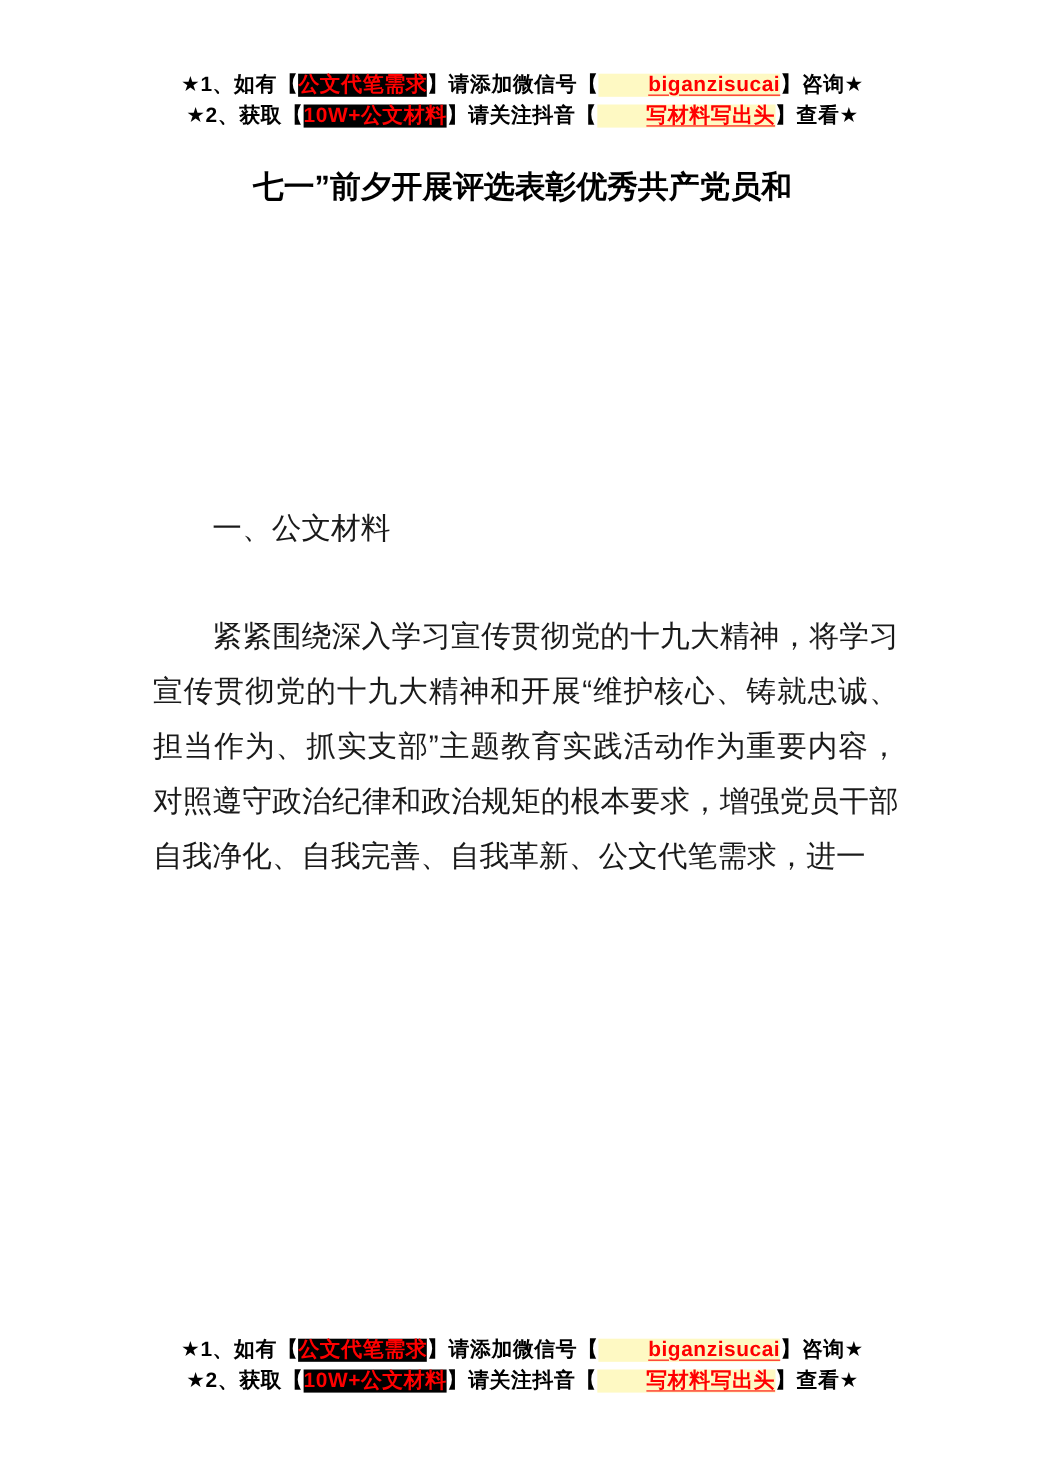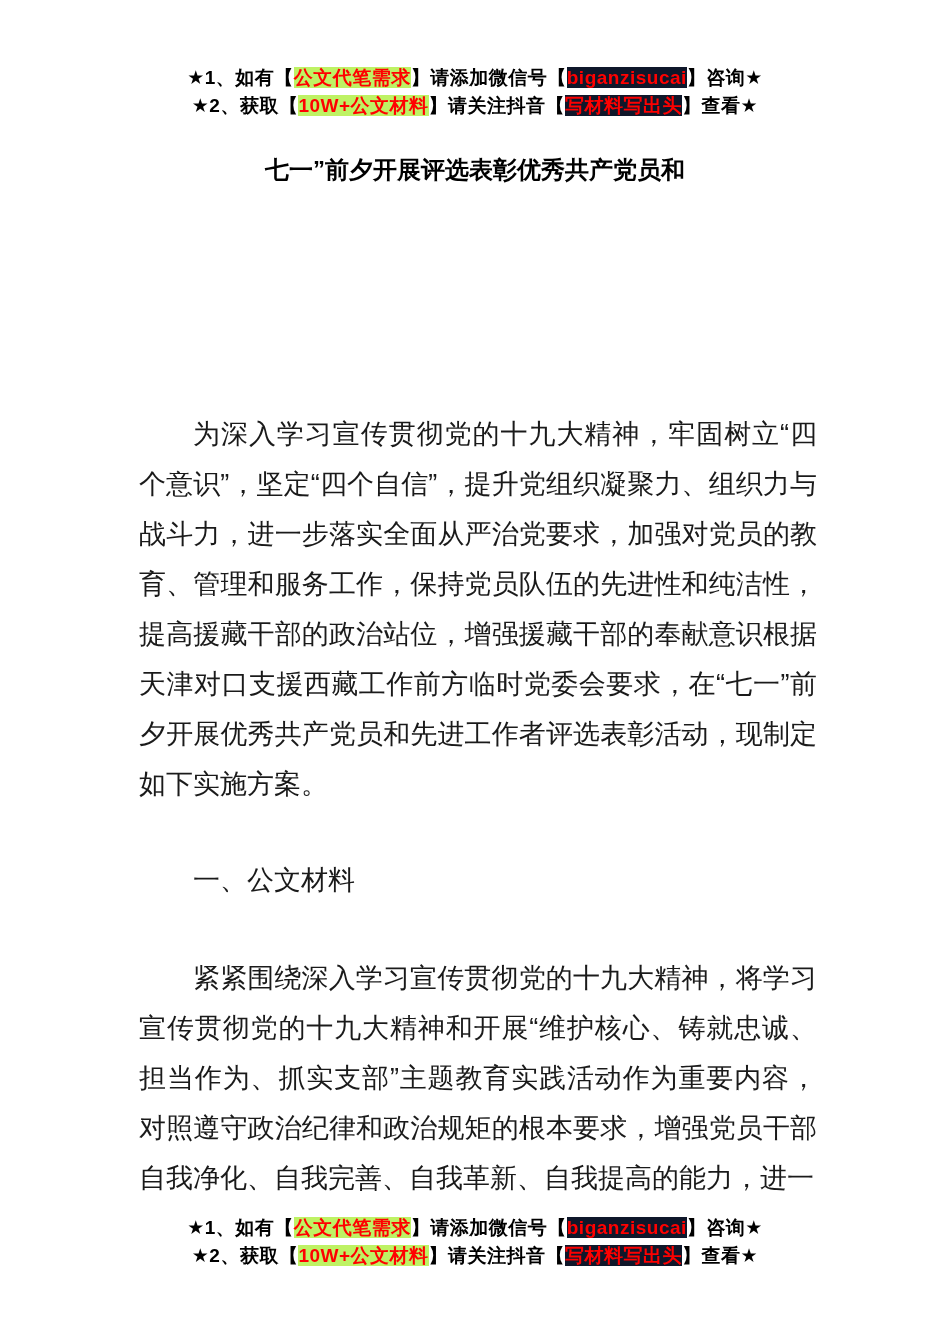--- a/index.html
+++ b/index.html
@@ -21,33 +21,33 @@
     font-weight: 700;
     font-size: 19px;
     line-height: 28px;
     color: #000000;
     letter-spacing: 0.5px;
   }
   .promo-header { top: 64px; }
   .promo-footer { top: 1214px; }
   .seg { white-space: pre; }
   .seg-plain { color: #000000; }
-  .seg-highlight { color: #FF0000; background: #bef264; }
+  .seg-highlight { color: #FF0000; background: #000000; }
   .seg-underline { text-underline-offset: 3px; }
   .seg-highlight-underline {
-    color: #FF0000; background: #0f172a;
-    text-underline-offset: 3px;
+    color: #FF0000; background: #fef9c3;
+    text-decoration: underline; text-underline-offset: 3px; padding-left: 45px;
   }
 
   
   .title-line {
     position: absolute;
     left: 0; right: 0;
     text-align: center;
-    font-size: 24px;
+    font-size: 28px;
     font-weight: 700;
     color: #000000;
     margin: 0;
     line-height: 44px;
   }
   .title-line-1 { top: 148px; }
   .title-line-2 { top: 268px; }
 
   
   .content {
@@ -78,23 +78,22 @@
 <div class="page">
 
   <div class="promo promo-header">
     <div class="promo-line"><span class="seg seg-plain">★1、如有【</span><span class="seg seg-highlight">公文代笔需求</span><span class="seg seg-plain">】请</span><span class="seg seg-underline">添加</span><span class="seg seg-plain">微信号【</span><span class="seg seg-highlight-underline">biganzisucai</span><span class="seg seg-plain">】咨询★</span></div>
     <div class="promo-line"><span class="seg seg-plain">★2、获取【</span><span class="seg seg-highlight">10W+公文材料</span><span class="seg seg-plain">】请</span><span class="seg seg-underline">关注</span><span class="seg seg-plain">抖音【</span><span class="seg seg-highlight-underline">写材料写出头</span><span class="seg seg-plain">】查看★</span></div>
   </div>
 
   <div class="title-line title-line-1">七一”前夕开展评选表彰优秀共产党员和</div>
 
   <div class="content">
-    <p class="para">为深入学习宣传贯彻党的十九大精神，牢固树立“四个意识”，坚定“四个自信”，提升党组织凝聚力、组织力与战斗力，进一步落实全面从严治党要求，加强对党员的教育、管理和服务工作，保持党员队伍的先进性和纯洁性，提高援藏干部的政治站位，增强援藏干部的奉献意识根据天津对口支援西藏工作前方临时党委会要求，在“七一”前夕开展优秀共产党员和先进工作者评选表彰活动，现制定如下实施方案。</p>
     <p class="heading">一、公文材料</p>
-    <p class="para">紧紧围绕深入学习宣传贯彻党的十九大精神，将学习宣传贯彻党的十九大精神和开展“维护核心、铸就忠诚、担当作为、抓实支部”主题教育实践活动作为重要内容，对照遵守政治纪律和政治规矩的根本要求，增强党员干部自我净化、自我完善、自我革新、自我提高的能力，进一</p>
+    <p class="para">紧紧围绕深入学习宣传贯彻党的十九大精神，将学习宣传贯彻党的十九大精神和开展“维护核心、铸就忠诚、担当作为、抓实支部”主题教育实践活动作为重要内容，对照遵守政治纪律和政治规矩的根本要求，增强党员干部自我净化、自我完善、自我革新、公文代笔需求，进一</p>
   </div>
 
   <div class="promo promo-footer">
     <div class="promo-line"><span class="seg seg-plain">★1、如有【</span><span class="seg seg-highlight">公文代笔需求</span><span class="seg seg-plain">】请</span><span class="seg seg-underline">添加</span><span class="seg seg-plain">微信号【</span><span class="seg seg-highlight-underline">biganzisucai</span><span class="seg seg-plain">】咨询★</span></div>
     <div class="promo-line"><span class="seg seg-plain">★2、获取【</span><span class="seg seg-highlight">10W+公文材料</span><span class="seg seg-plain">】请</span><span class="seg seg-underline">关注</span><span class="seg seg-plain">抖音【</span><span class="seg seg-highlight-underline">写材料写出头</span><span class="seg seg-plain">】查看★</span></div>
   </div>
 
 </div>
 
 </body></html>

